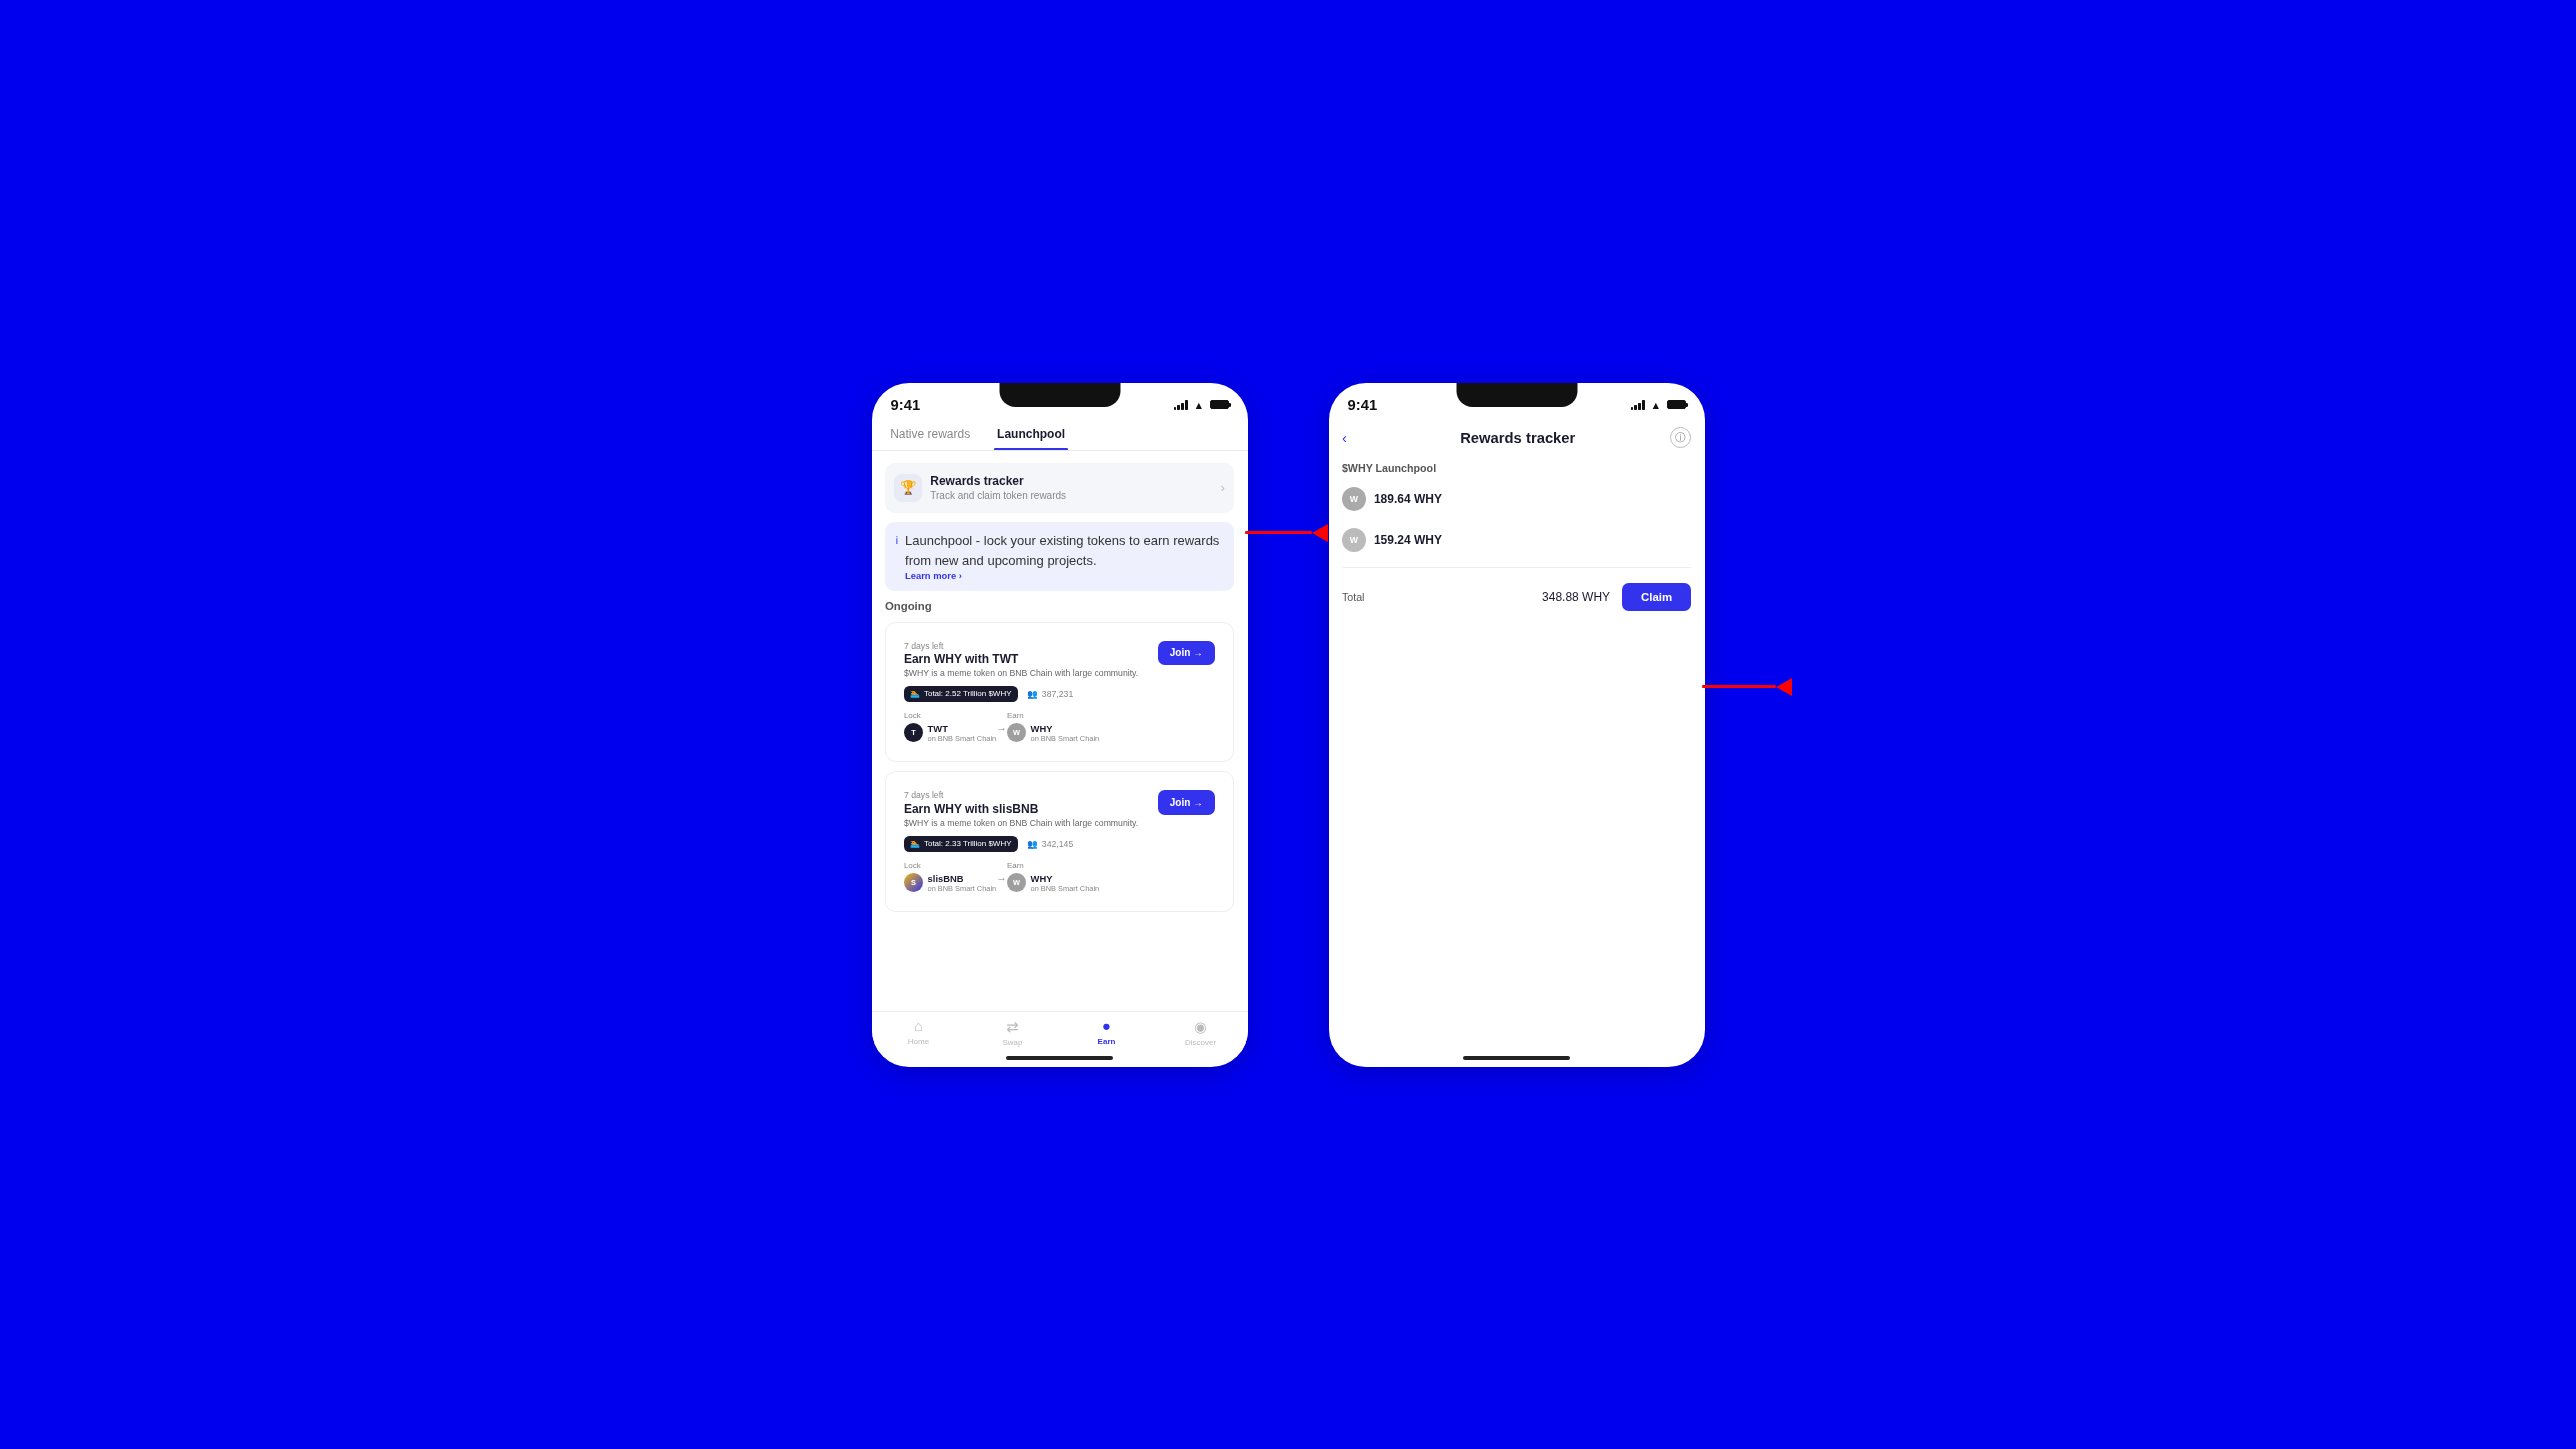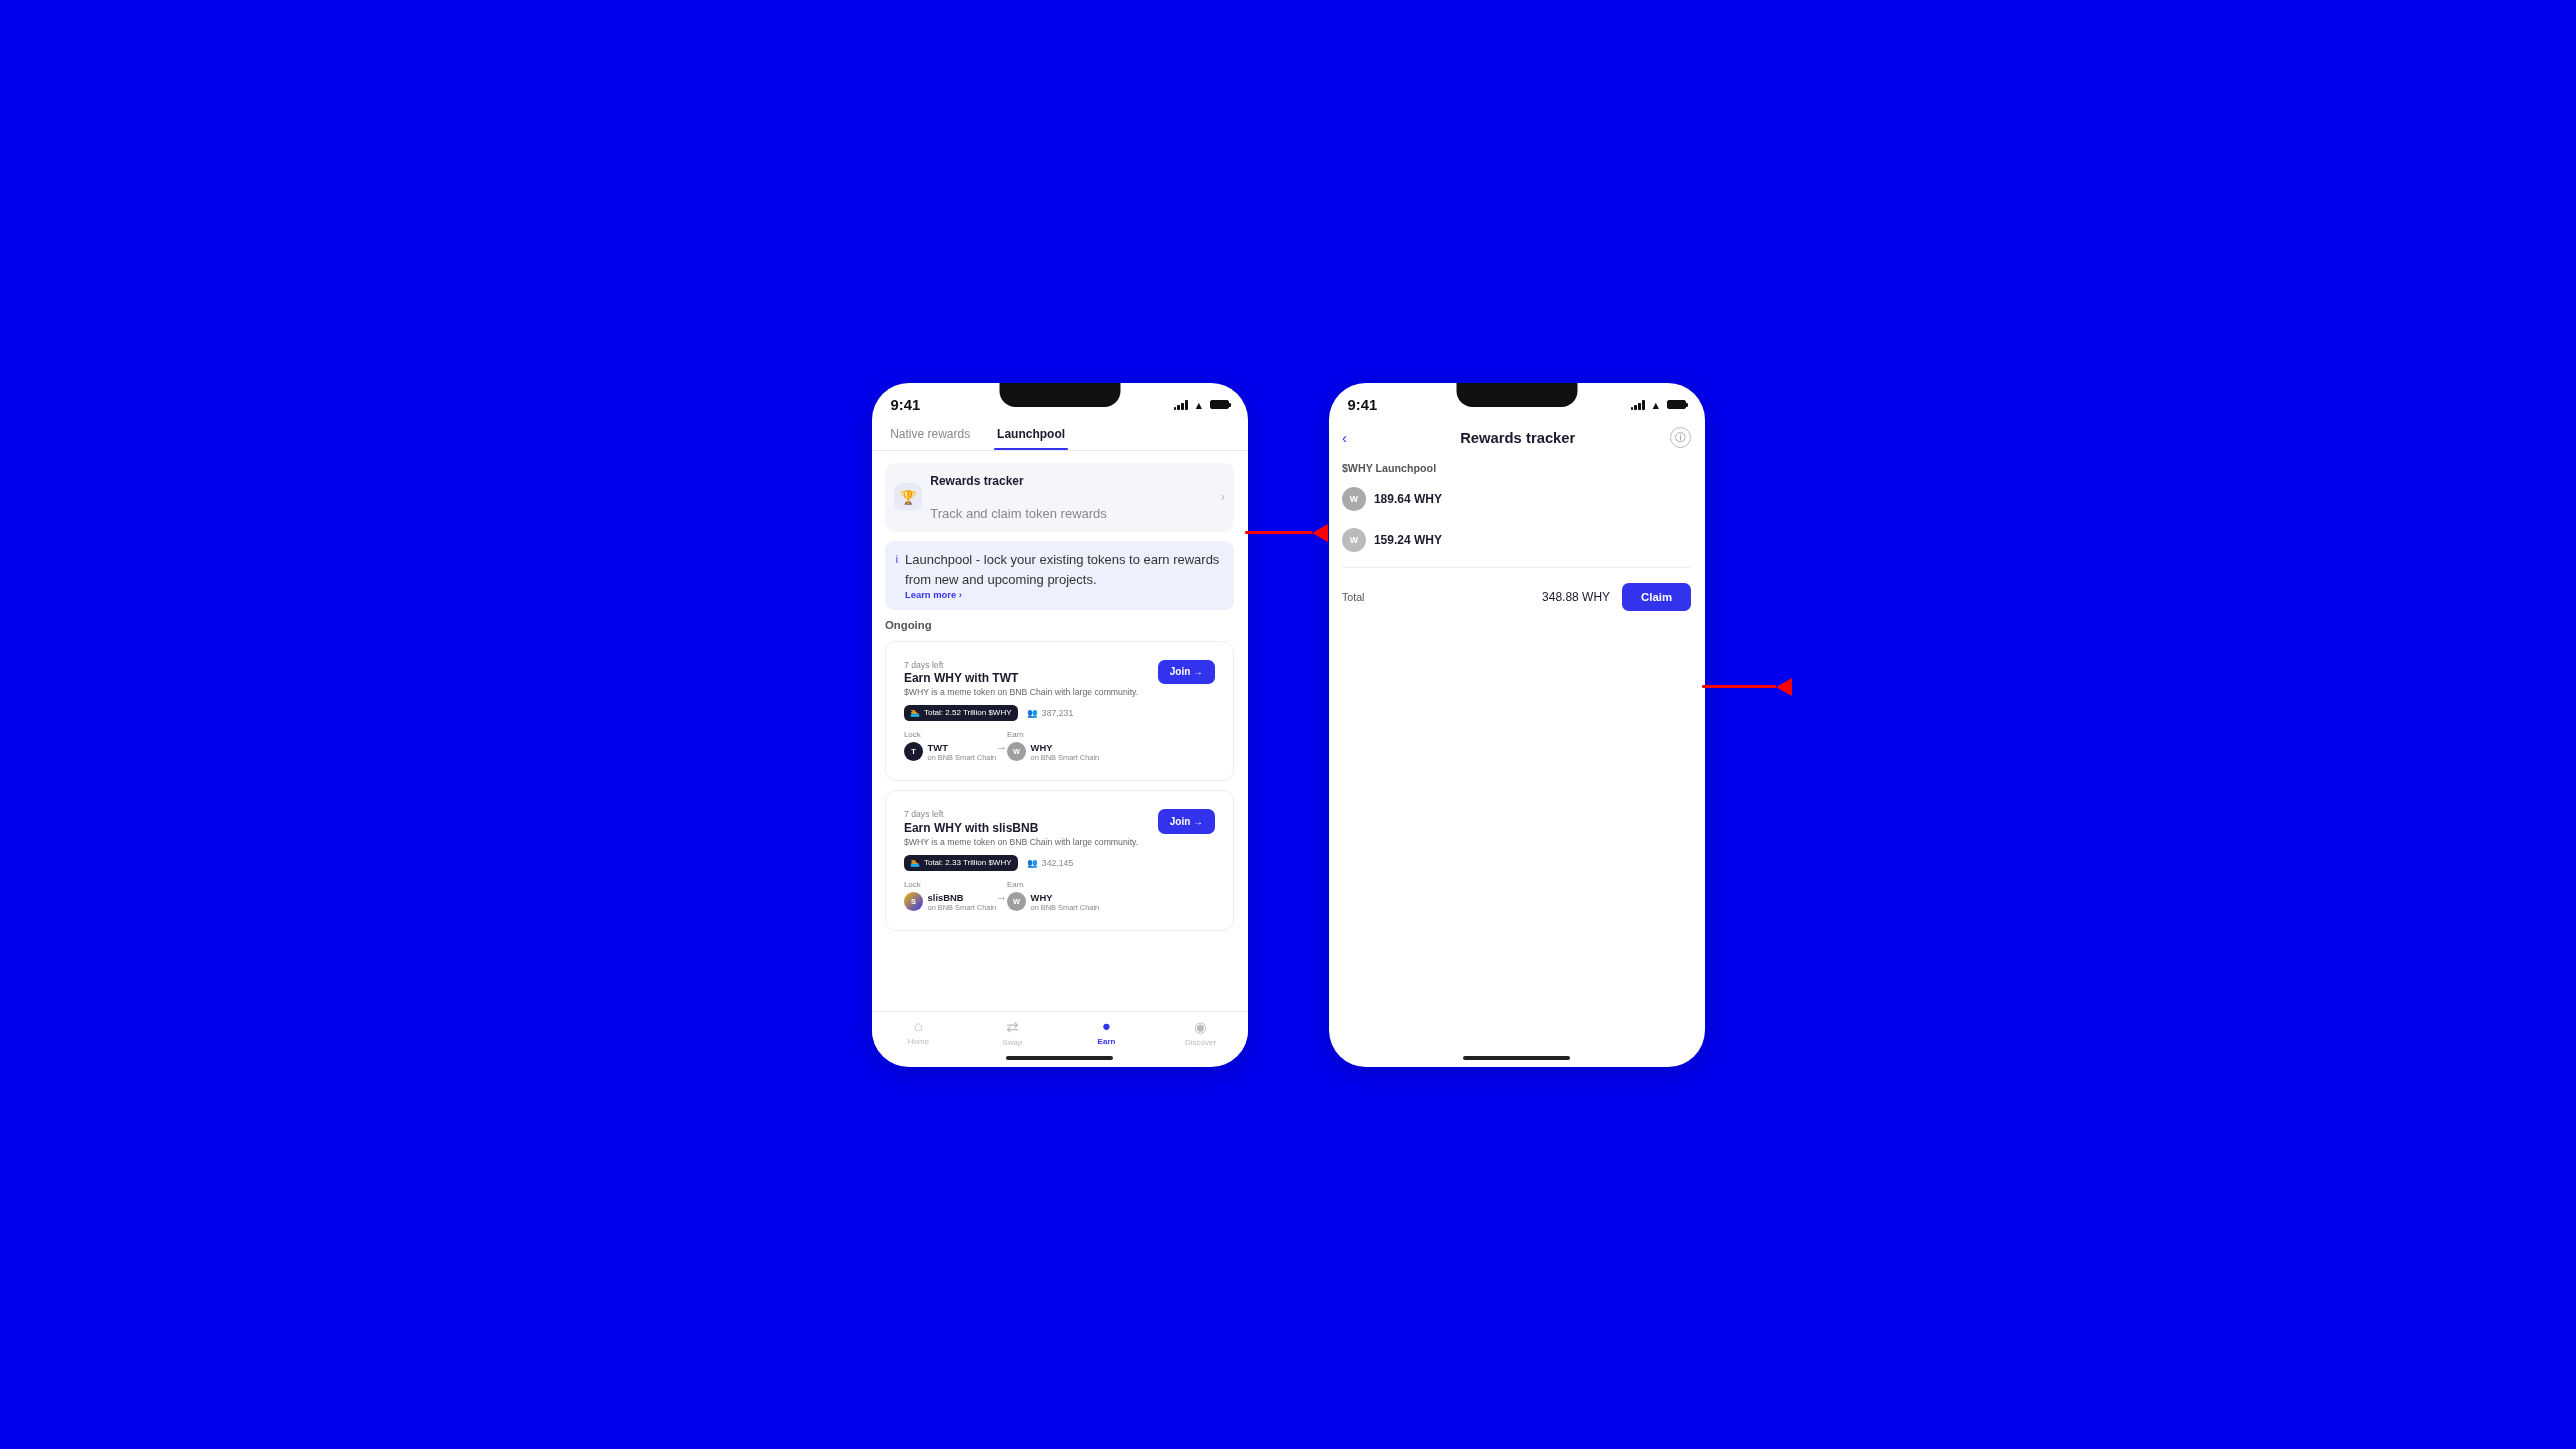--- a/index.html
+++ b/index.html
@@ -162,23 +162,23 @@
     }
     .rewards-card-text {
       flex: 1;
     }
     .rewards-card-title {
       font-size: 12px;
       font-weight: 600;
       color: #1a1a2e;
     }
     .rewards-card-sub {
-      font-size: 13px;
+      font-size: 10px;
       color: #888;
-      margin-top: 18px;
+      margin-top: 2px;
     }
     .rewards-card-chevron {
       color: #bbb;
       font-size: 12px;
     }
 
     
     .info-banner {
       background: #eef0fd;
       border-radius: 9.4px;

